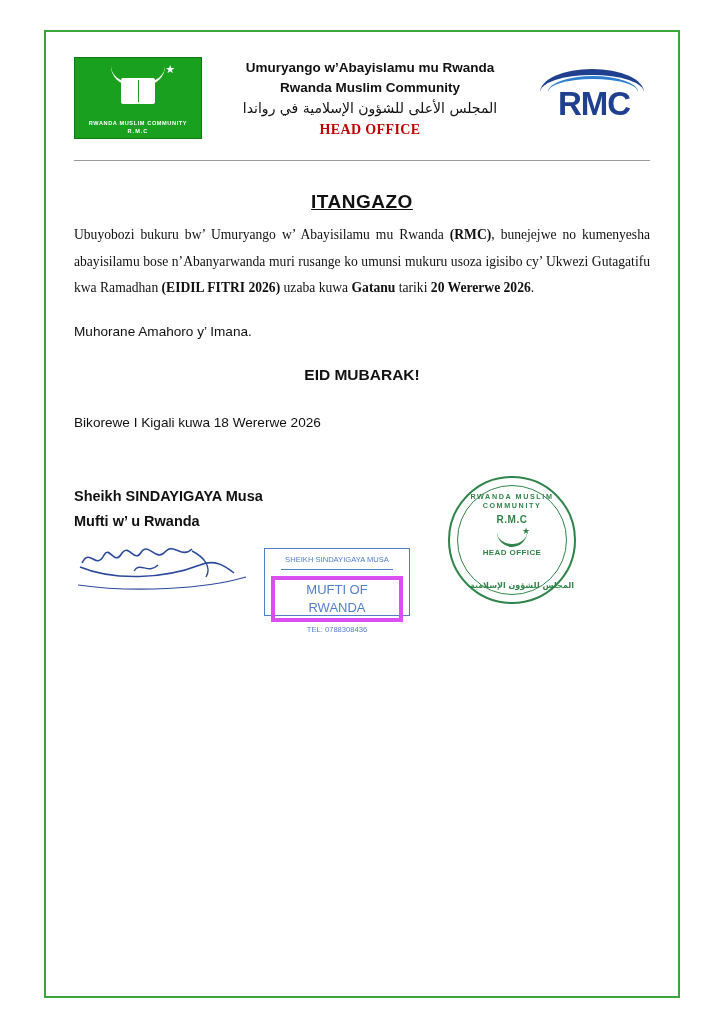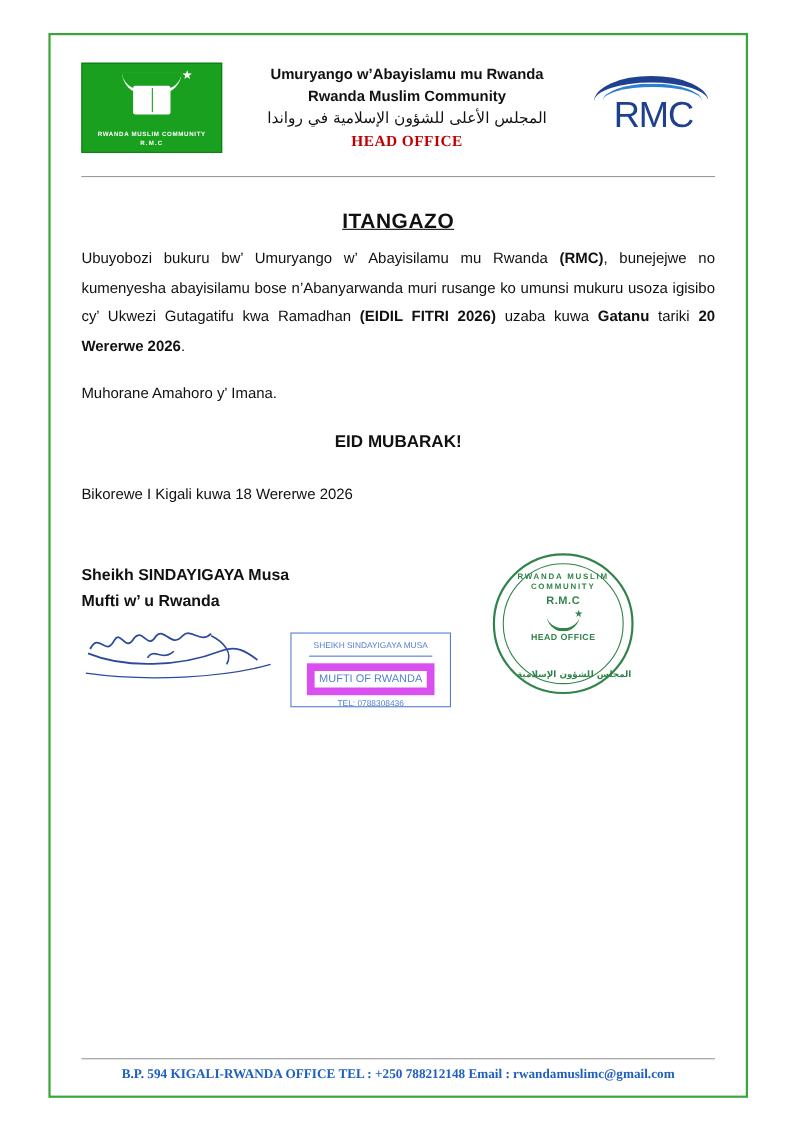--- a/index.html
+++ b/index.html
@@ -184,21 +184,21 @@
     border-top: 3px solid #2f7fd0;
     border-radius: 60% 60% 0 0 / 100% 100% 0 0;
   }
   .rmc-wordmark .letters {
     position: absolute;
     left: 0;
     right: 0;
     top: 18px;
     text-align: center;
     font-family: "Liberation Sans", sans-serif;
-    font-weight: normal;
+    font-weight: bold;
     font-size: 33px;
     letter-spacing: -1px;
     color: #1f3f8f;
   }
   .header-rule {
     border: 0;
     border-top: 1px solid #9a9a9a;
     margin: 8px 0 0 0;
   }
 
@@ -211,20 +211,21 @@
     margin: 30px 0 9px 0;
     letter-spacing: 0.5px;
   }
   p.body-par {
     font-size: 13.6px;
     line-height: 1.95;
     text-align: justify;
     text-justify: inter-word;
     margin: 0 0 17px 0;
     color: #111;
+    font-family: Liberation Serif, serif;
   }
   p.body-par b { font-weight: bold; }
   .eid-mubarak {
     text-align: center;
     font-weight: bold;
     font-size: 15.5px;
     margin: 22px 0 26px 0;
   }
   p.plain {
     font-size: 13.6px;
@@ -333,25 +334,25 @@
     box-sizing: border-box;
     color: #4a78c8;
     padding: 6px 6px;
     font-size: 7.6px;
     line-height: 1.35;
     text-align: center;
     opacity: 0.95;
   }
   .rect-stamp .rs-line { border-top: 1px solid #4a78c8; margin: 4px 10px; }
   .rect-stamp .rs-box {
-    border: 7px solid #d946ef;
+    border: 4px solid #d946ef;
     display: inline-block;
     padding: 1px 4px;
     margin: 2px 0 3px 0;
-    font-size: 10px;
+    font-size: 13px;
   }
 
   
   .footer {
     position: absolute;
     left: 30px;
     right: 30px;
     bottom: 12px;
   }
   .footer-rule {
@@ -439,19 +440,15 @@
         <div class="ring2"></div>
         <div class="st-arc-top">RWANDA MUSLIM COMMUNITY</div>
         <div class="st-center">R.M.C</div>
         <div class="st-crescent"></div>
         <div class="st-star">★</div>
         <div class="st-ho">HEAD OFFICE</div>
         <div class="st-arc-bottom">المجلس للشؤون الإسلامية</div>
       </div>
     </div>
 
-    <div class="footer">
-      <hr class="footer-rule">
-      <div class="footer-text">B.P. 594 KIGALI-RWANDA OFFICE TEL : +250 788212148 Email : rwandamuslimc@gmail.com</div>
-    </div>
 
   </div>
 </div>
 
 </body></html>

